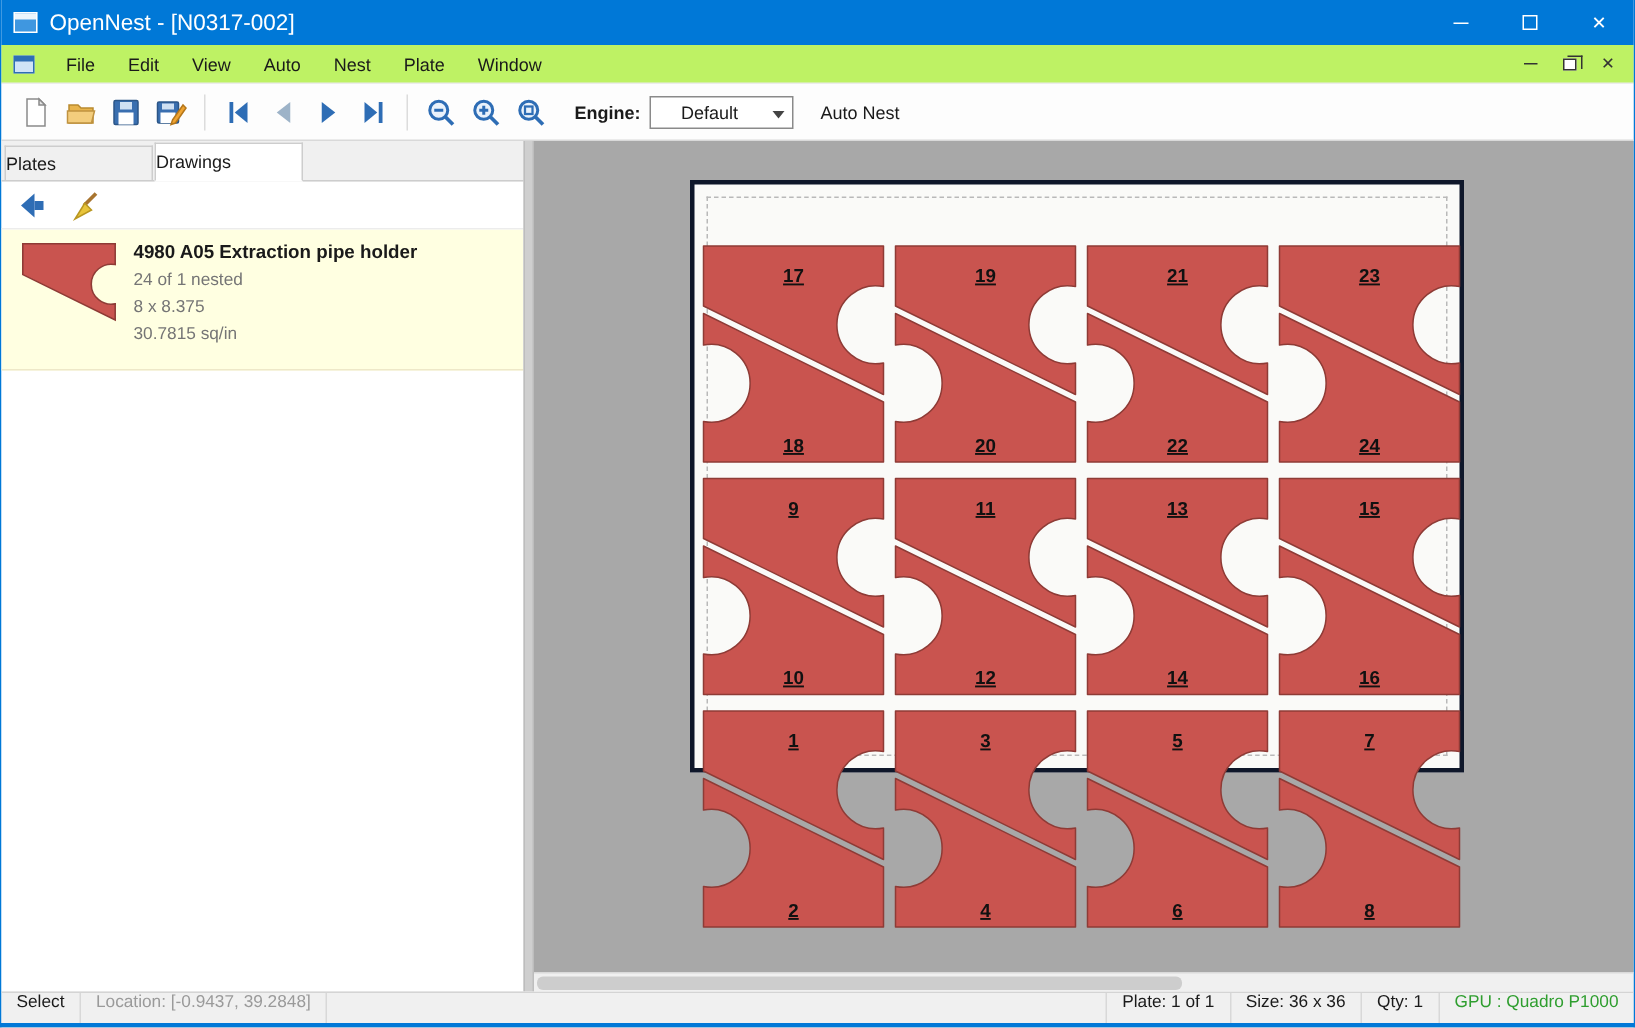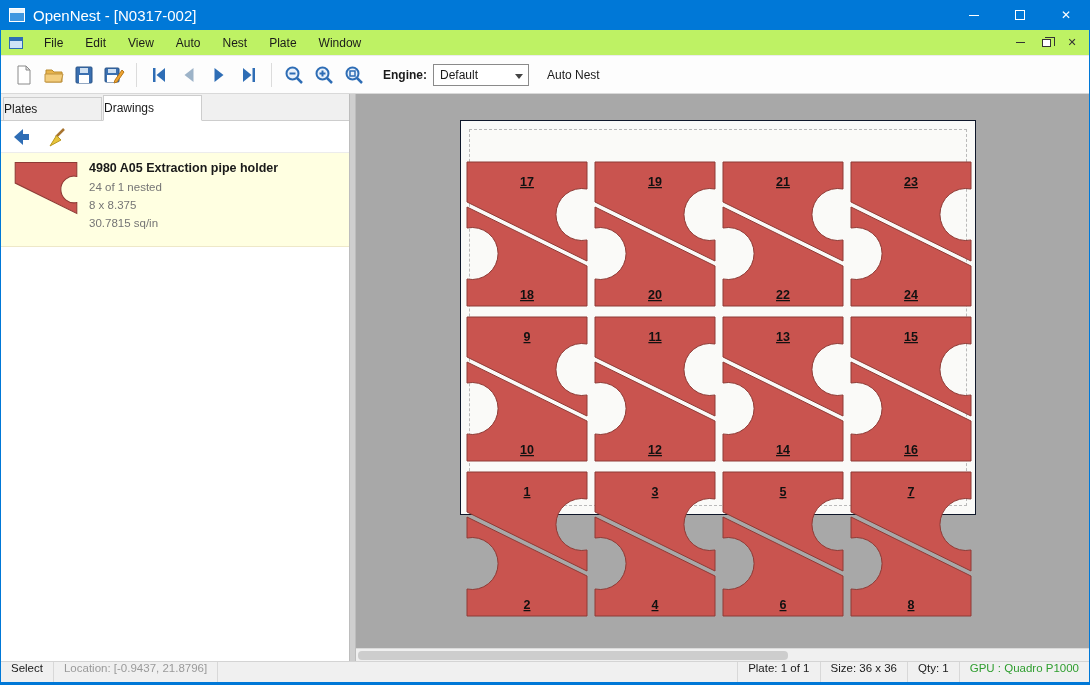--- a/index.html
+++ b/index.html
@@ -28,21 +28,21 @@
   .mdi-min{width:9px;height:1px;background:#333;display:block}
   .mdi-restore{width:9px;height:8px;border:1px solid #333;position:relative;display:block;background:#fff}
   .mdi-restore::before{content:"";position:absolute;left:2px;top:-3px;width:9px;height:8px;border:1px solid #333;border-bottom:none;border-left:none}
   .mdi-close{font-size:11px}
 
   
   .toolbar{height:38px;background:#fdfdfd;border-bottom:1px solid #d9d9d9;display:flex;align-items:center;padding:0 8px;flex:0 0 auto}
   .tb-btn{width:30px;height:30px;display:flex;align-items:center;justify-content:center;border-radius:2px}
   .tb-sep{width:1px;height:24px;background:#dcdcdc;margin:0 7px}
   .engine-label{font-weight:bold;margin:0 6px 0 14px}
-  .engine-combo{width:96px;height:22px;border:1px solid #8a8a8a;background:#fff;display:flex;align-items:center;padding:0 6px;position:relative}
+  .engine-combo{width:96px;height:22px;border:1px solid #8a8a8a;background:#fff;display:flex;align-items:center;padding:0 20px;position:relative}
   .engine-combo .arrow{position:absolute;right:5px;top:9px;width:0;height:0;border-left:4px solid transparent;border-right:4px solid transparent;border-top:5px solid #444}
   .autonest{margin-left:18px}
 
   
   .content{flex:1 1 auto;display:flex;min-height:0}
   .left-panel{width:348px;background:#fff;display:flex;flex-direction:column;flex:0 0 auto}
   .splitter{width:7px;background:#cfcfcf;border-left:1px solid #bdbdbd;border-right:1px solid #bdbdbd;flex:0 0 auto}
 
   .tabstrip{height:27px;background:#f0f0f0;display:flex;align-items:flex-end;padding-left:2px;border-bottom:1px solid #cdcdcd;flex:0 0 auto}
   .tab{width:99px;height:23px;display:flex;align-items:center;background:#f0f0f0;border:1px solid #cdcdcd;border-bottom:none;margin-right:1px;cursor:default}
@@ -52,21 +52,21 @@
   .pt-btn{width:28px;height:26px;display:flex;align-items:center;justify-content:center;border-radius:2px}
 
   .drawing-list{flex:1 1 auto;overflow:hidden}
   .drawing-item{display:flex;gap:10px;padding:8px 12px;background:#ffffe1;border-bottom:1px solid #eee8c8;cursor:default}
   .item-text .t{font-weight:bold;font-size:12.5px;margin-bottom:4px}
   .item-text .s{color:#757575;font-size:11.5px;line-height:1.55}
 
   
   .canvas-col{flex:1 1 auto;display:flex;flex-direction:column;min-width:0}
   .canvas{flex:1 1 auto;background:#a8a8a8;position:relative;overflow:hidden}
-  .plate{position:absolute;left:104px;top:26px;width:516px;height:395px;background:#fafaf8;border:1px solid #0f172a}
+  .plate{position:absolute;left:104px;top:26px;width:516px;height:395px;background:#fafaf8;border:3px solid #0f172a}
   .plate-margin{position:absolute;left:8px;top:8px;right:8px;bottom:8px;border:1px dashed #b9b9b9}
   .plate-rows{position:absolute;left:2px;top:38px}
   .nest-row{display:flex;margin-bottom:5px}
   .cell{display:block}
   .cell use{fill:#c9544f;stroke:#8e3b36;stroke-width:1;stroke-linejoin:round}
   .pn{font:bold 12.5px "Liberation Sans","DejaVu Sans",sans-serif;fill:#111;text-decoration:underline;text-anchor:middle}
 
   .hbar{height:13px;background:#f0f0f0;border-top:1px solid #dadada;position:relative;flex:0 0 auto}
   .hbar-thumb{position:absolute;left:2px;top:2px;width:430px;height:9px;background:#cdcdcd;border-radius:4px}
 
@@ -349,21 +349,21 @@
         <div class="hbar-thumb"></div>
       </div>
     </div>
   </div>
 
   <div class="statusbar">
     <div class="sb-cell">
         <span>Select</span>
       </div>
     <div class="sb-cell sb-loc">
-        <span>Location: [-0.9437, 21.8796]</span>
+        <span>Location: [-0.9437, 39.2848]</span>
       </div>
     <div class="sb-cell sb-spacer"></div>
     <div class="sb-cell sb-right">
         <span>Plate: 1 of 1</span>
       </div>
     <div class="sb-cell sb-right">
         <span>Size: 36 x 36</span>
       </div>
     <div class="sb-cell sb-right">
         <span>Qty: 1</span>

